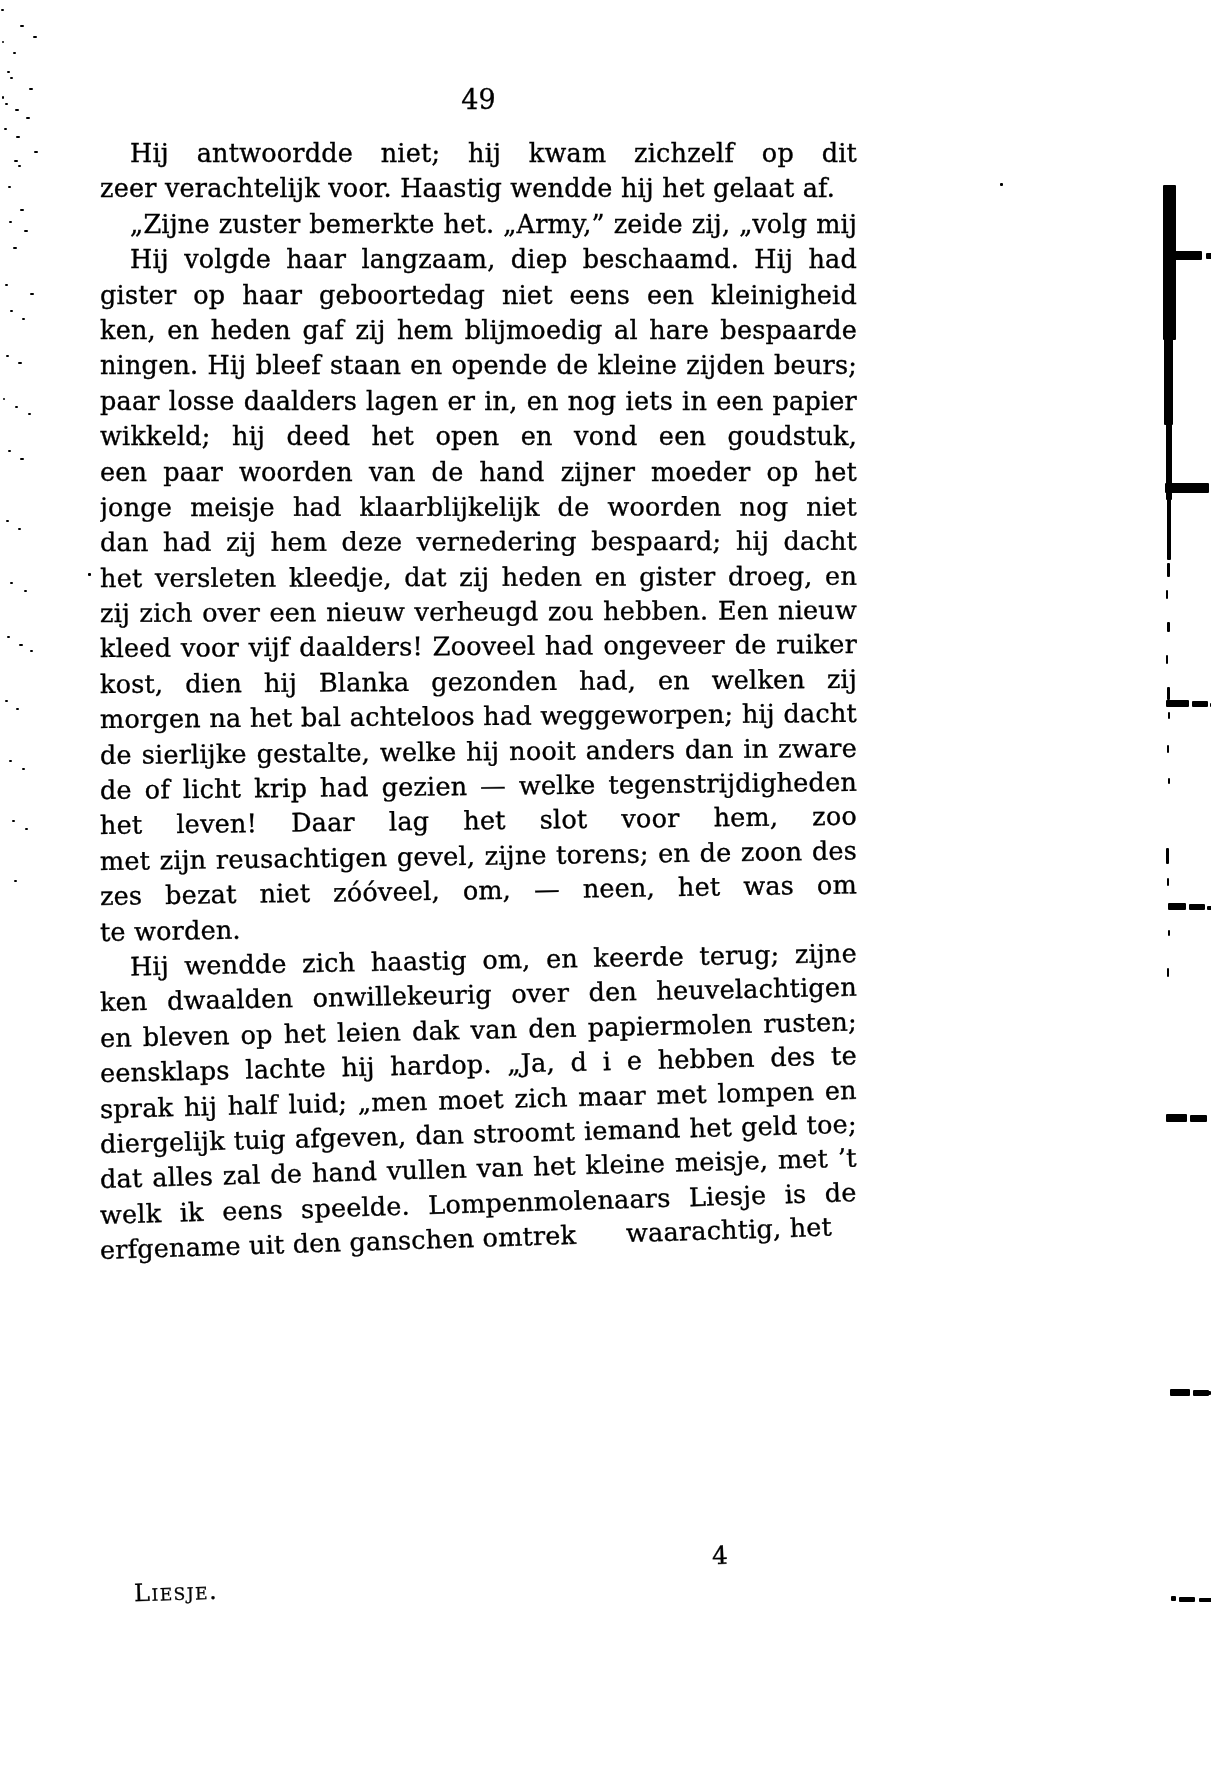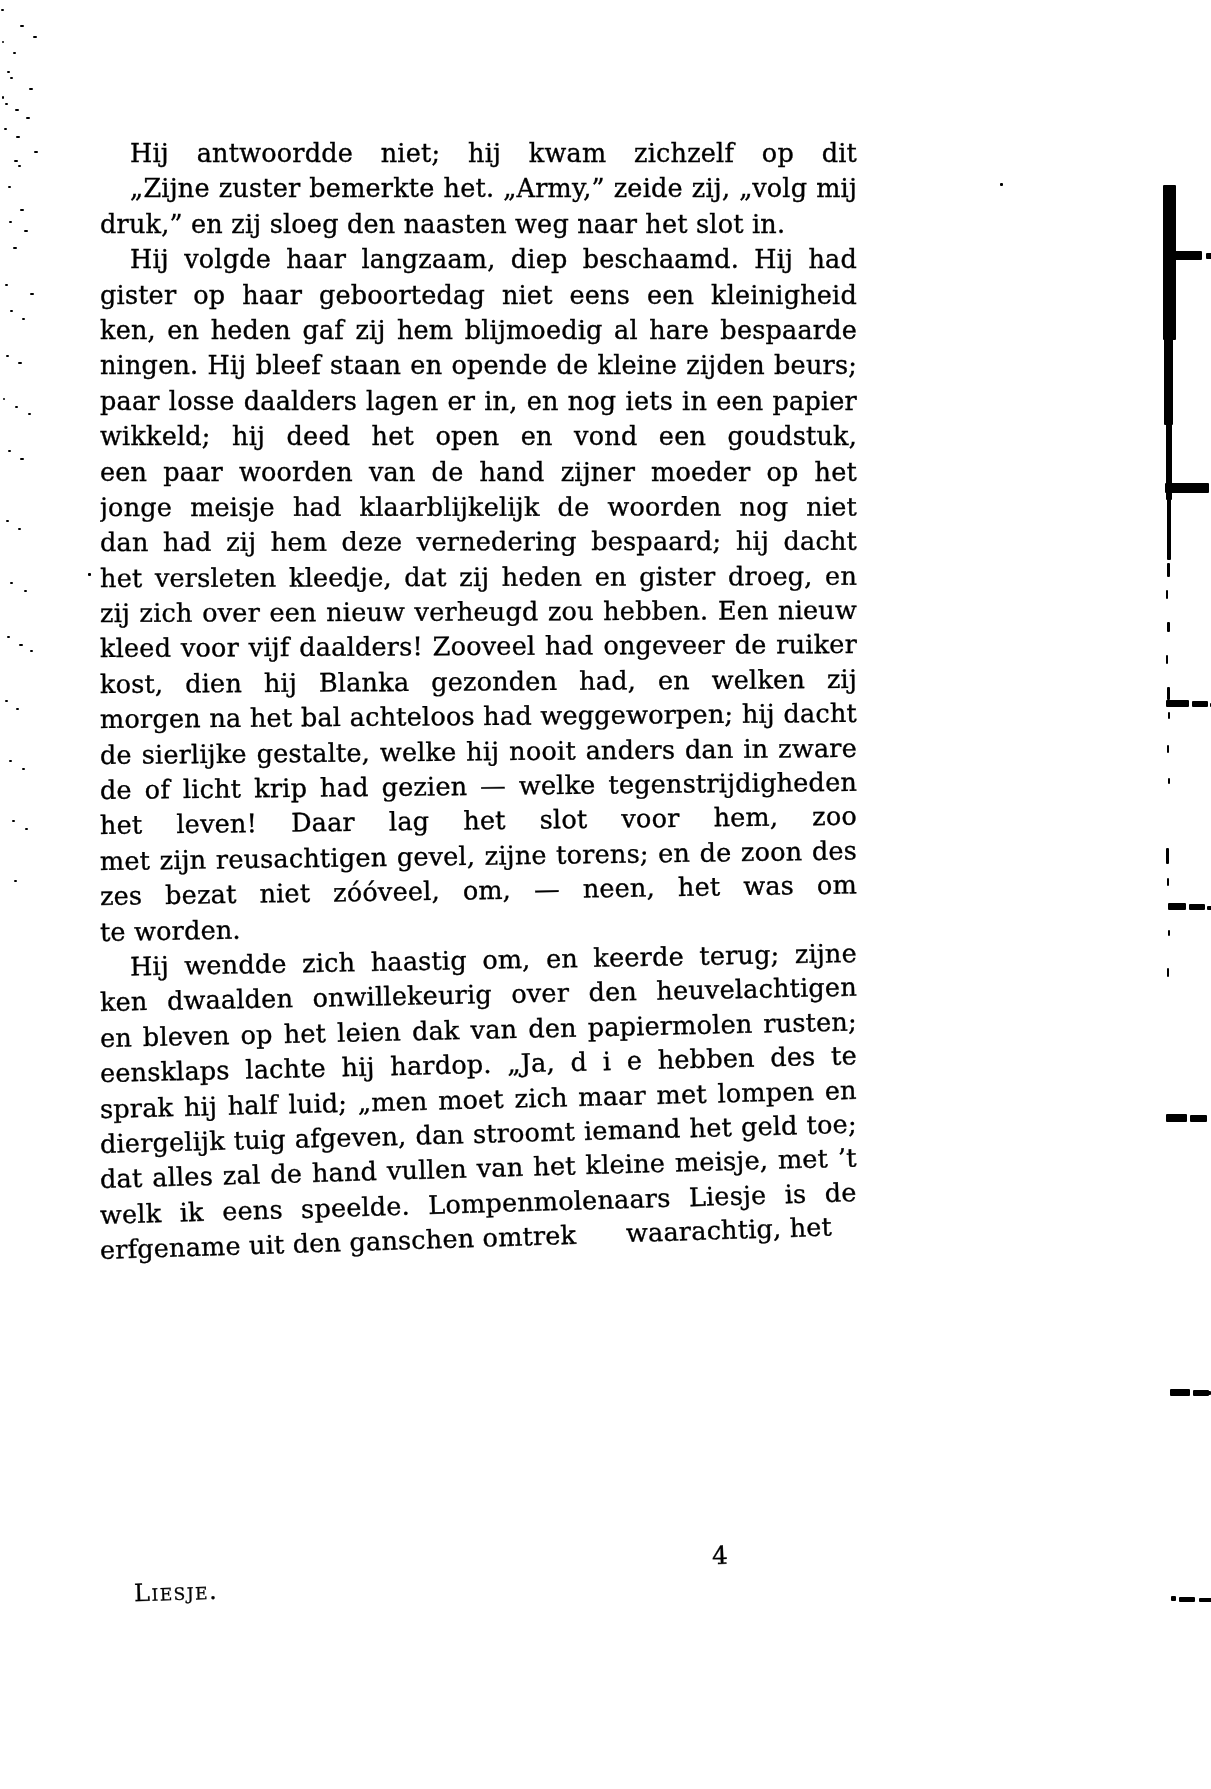--- a/index.html
+++ b/index.html
@@ -41,25 +41,26 @@
     font-size:25px;transform:rotate(-1.8deg);
     -webkit-text-stroke:0.3px #000;
   }
   .ink{position:absolute;background:#000;border-radius:1px;}
 </style>
 </head>
 <body>
 
 <div class="scan-page">
 
+  <div class="page-number">49</div>
 
   <div class="text-block">
       <div class="line j indent" style="transform: rotate(0deg);">Hij antwoordde niet; hij kwam zichzelf op dit oogenblik</div>
+      <div class="line l" style="transform: rotate(0deg);">zeer verachtelijk voor. Haastig wendde hij het gelaat af.</div>
       <div class="line j indent" style="transform: rotate(0deg);">„Zijne zuster bemerkte het. „Army,” zeide zij, „volg mij</div>
-      <div class="line l" style="transform: rotate(0deg);">druk,” en zij sloeg den naasten weg naar het slot in.</div>
       <div class="line j indent" style="transform: rotate(0deg);">Hij volgde haar langzaam, diep beschaamd. Hij had haar</div>
       <div class="line j" style="transform: rotate(0deg);">gister op haar geboortedag niet eens een kleinigheid geschon-</div>
       <div class="line j" style="transform: rotate(0deg);">ken, en heden gaf zij hem blijmoedig al hare bespaarde pen-</div>
       <div class="line j" style="transform: rotate(0deg);">ningen. Hij bleef staan en opende de kleine zijden beurs; een</div>
       <div class="line j" style="transform: rotate(0deg);">paar losse daalders lagen er in, en nog iets in een papier ge-</div>
       <div class="line j" style="transform: rotate(0deg);">wikkeld; hij deed het open en vond een goudstuk, benevens</div>
       <div class="line j" style="transform: rotate(0deg);">een paar woorden van de hand zijner moeder op het papier.</div>
       <div class="line j" style="transform: rotate(-0.045deg);">jonge meisje had klaarblijkelijk de woorden nog niet gelezen;</div>
       <div class="line j" style="transform: rotate(-0.103deg);">dan had zij hem deze vernedering bespaard; hij dacht aan</div>
       <div class="line j" style="transform: rotate(-0.168deg);">het versleten kleedje, dat zij heden en gister droeg, en hoe</div>

